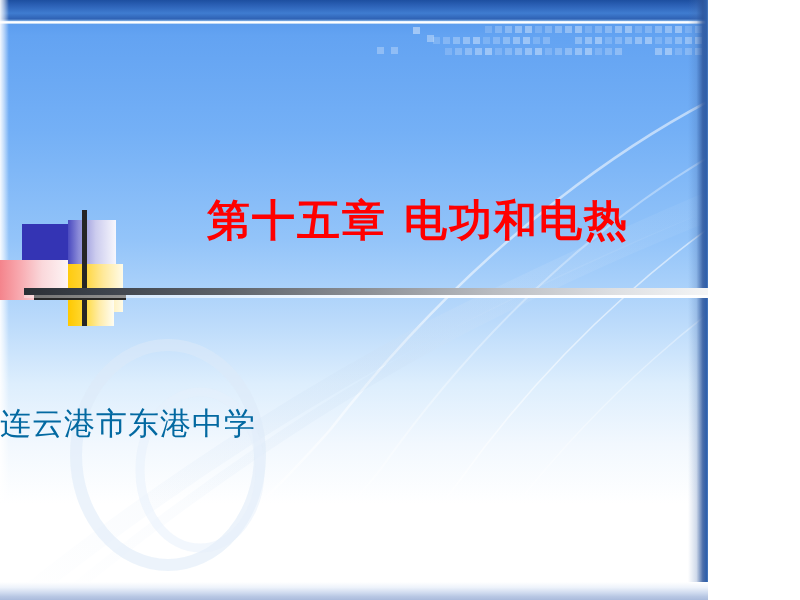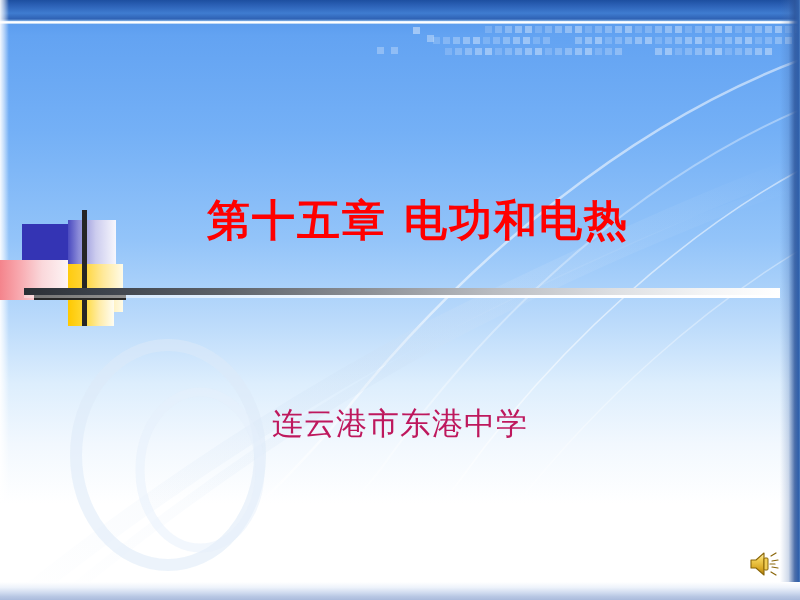--- a/index.html
+++ b/index.html
@@ -6,21 +6,21 @@
     margin: 0;
     padding: 0;
     background: #ffffff;
   }
   body {
     font-family: "DejaVu Sans", sans-serif;
   }
 
   #slide {
     position: relative;
-    width: 800px;
+    width: 708px;
     height: 600px;
     overflow: hidden;
     background: #ffffff;
   }
 
   
   .bg-base {
     position: absolute;
     left: 0; top: 0;
     width: 800px; height: 600px;
@@ -201,22 +201,21 @@
     font-size: 43px;
     letter-spacing: 2px;
     line-height: 1.12;
     white-space: nowrap;
   }
 
   .subtitle-block {
     position: absolute;
     left: 0; top: 408px;
     width: 800px;
-    text-align: center;
-    color: #be185d;
+    color: #0369a1;
     font-family: "DejaVu Serif", "Liberation Serif", serif;
     font-size: 31px;
     line-height: 1.0;
   }
   .subtitle-line1 { display: block; letter-spacing: 1px; }
   .subtitle-line2 { display: block; margin-top: 30px; letter-spacing: 1px; }
 
   
   .sound-icon {
     position: absolute;

